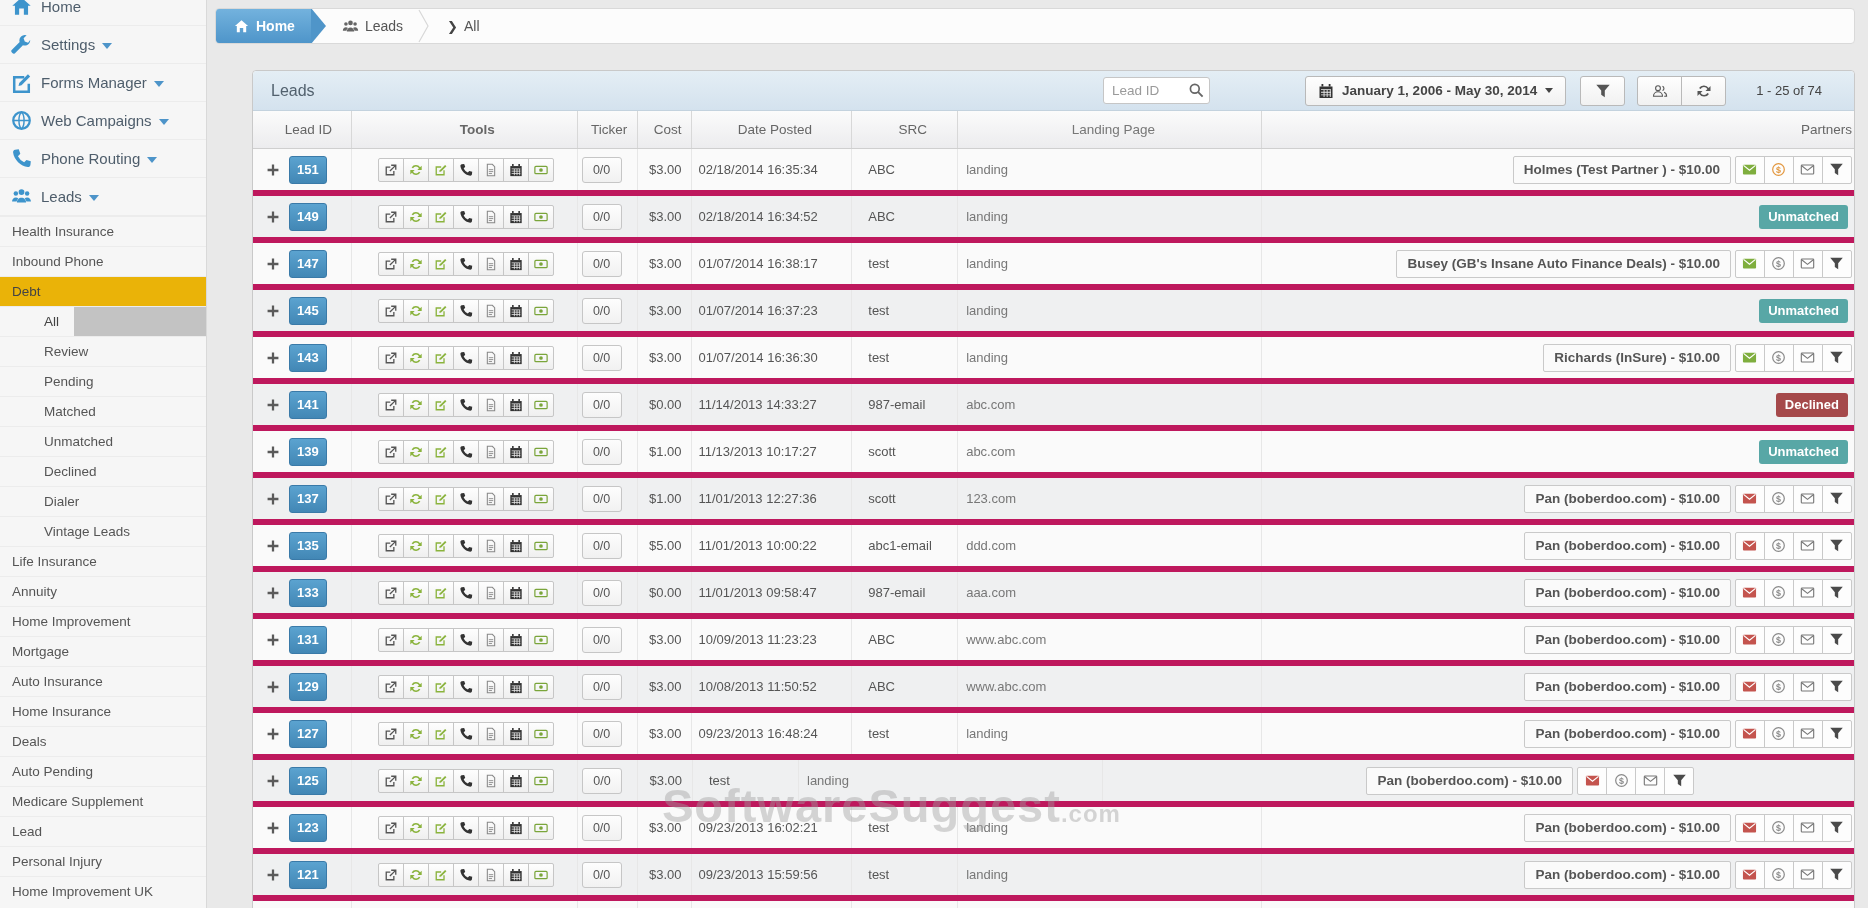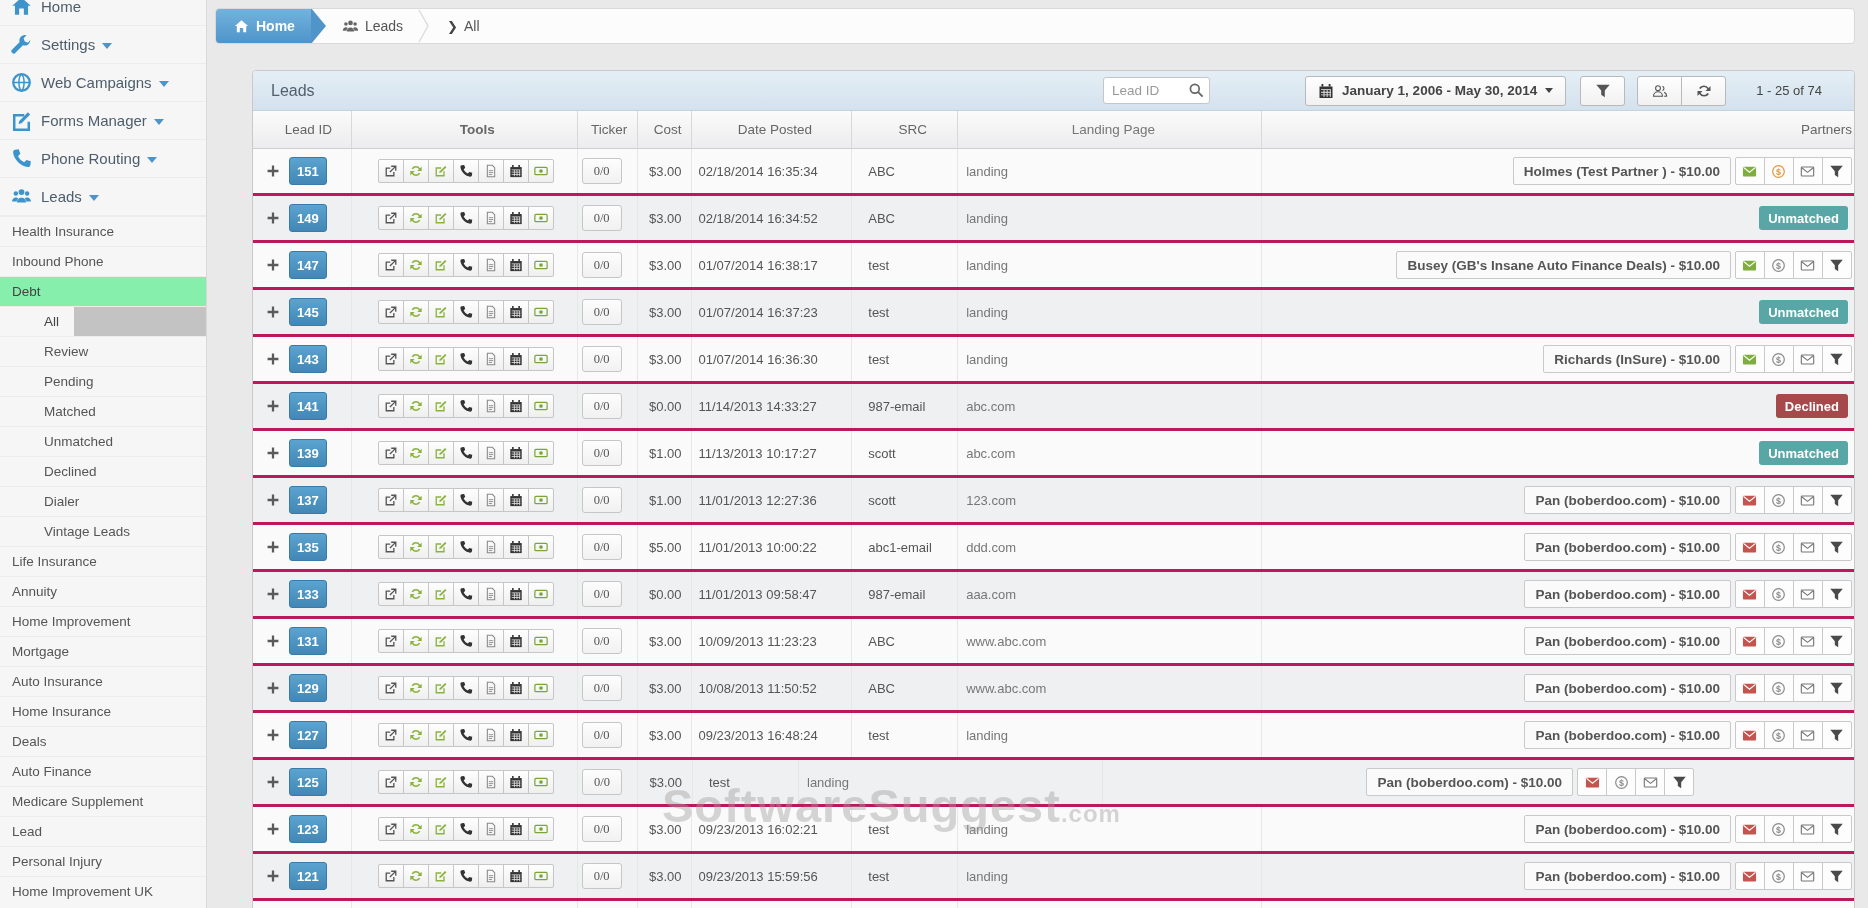--- a/index.html
+++ b/index.html
@@ -14,21 +14,21 @@
   .nav-item{height:38px;display:flex;align-items:center;padding-left:11px;
     border-bottom:1px solid #ececec;cursor:pointer;}
   .nav-item:first-child{margin-top:-12px;height:38px;}
   .nav-ic{width:21px;height:21px;color:#3d94cc;margin-right:9px;flex:none;}
   .nav-label{font-size:15px;color:#4e5d6b;}
   .nav-caret{width:0;height:0;border-left:5px solid transparent;border-right:5px solid transparent;
     border-top:6px solid #4d94c9;margin-left:7px;margin-top:2px;}
   .cat-item{height:30px;line-height:30px;font-size:13.5px;color:#555;padding-left:12px;
     border-top:1px solid #ececec;cursor:pointer;white-space:nowrap;}
   .cat-item.indent{padding-left:44px;}
-  .cat-item.active{background:#86efac;color:#444;}
+  .cat-item.active{background:#eab308;color:#444;}
   .cat-item.indent.active{background:linear-gradient(to right,#f6f6f6 74px,#c3c3c3 74px);}
 
   
   .content{position:absolute;left:207px;top:0;right:0;bottom:0;}
 
   
   .breadcrumb{position:absolute;left:8px;top:8px;width:1640px;height:36px;background:#fcfcfc;
     border:1px solid #d9d9d9;border-radius:4px;display:flex;align-items:center;overflow:hidden;}
   .crumb-home{height:36px;display:flex;align-items:center;padding:0 16px 0 18px;
     background:linear-gradient(#74b3de,#4d94c9);color:#fff;font-weight:bold;font-size:14px;
@@ -71,21 +71,21 @@
   .btn-group .icon-btn:last-child{border-radius:0 3px 3px 0;margin-left:-1px;}
   .count{margin-left:30px;margin-right:24px;font-size:13px;color:#444;white-space:nowrap;}
 
   
   .thead{display:flex;height:38px;background:linear-gradient(#fbfbfb,#ececee);
     border-bottom:1px solid #cfcfcf;}
   .th{display:flex;align-items:center;justify-content:center;font-size:13.5px;color:#666;
     border-right:1px solid #d8d8d8;overflow:hidden;white-space:nowrap;}
   .th:last-child{border-right:none;}
   .tbody{overflow:hidden;}
-  .trow{display:flex;height:47px;border-bottom:3px solid #be185d;}
+  .trow{display:flex;height:47px;border-bottom:6px solid #be185d;}
   .trow:nth-child(odd){background:#fafafa;}
   .trow:nth-child(even){background:#eff0f1;}
   .td{display:flex;align-items:center;border-right:1px solid #e7e7e7;overflow:hidden;
     font-size:13px;color:#555;white-space:nowrap;}
   .td:last-child{border-right:none;}
   .c-leadid{width:99px;padding-left:13px;}
   .c-tools{width:226px;padding-left:26px;font-weight:bold;}
   .c-ticker{width:60px;padding-left:4px;}
   .c-cost{width:55px;justify-content:flex-end;padding-right:10px;}
   .c-date{width:160px;padding-left:6px;}
@@ -99,21 +99,21 @@
     color:#fff;font-weight:bold;font-size:13px;padding:0 7px;cursor:pointer;}
   .toolbox{width:26px;height:24px;display:flex;align-items:center;justify-content:center;
     background:linear-gradient(#fefefe,#efefef);border:1px solid #c6c6c6;margin-left:-1px;cursor:pointer;}
   .toolbox:first-child{margin-left:0;border-radius:2px 0 0 2px;}
   .toolbox:last-child{border-radius:0 2px 2px 0;}
   .toolbox .ic{width:14px;height:14px;}
   .tool-open{color:#555;} .tool-refresh{color:#8ab33c;} .tool-edit{color:#8ab33c;}
   .tool-phone{color:#333;} .tool-document{color:#888;} .tool-calendar{color:#333;} .tool-money{color:#7aa53a;}
   .ticker-box{min-width:40px;height:26px;display:flex;align-items:center;justify-content:center;
     background:linear-gradient(#fdfdfd,#f1f1f1);border:1px solid #c6c6c6;border-radius:3px;
-    font-size:12.5px;color:#555;cursor:pointer;font-family:Liberation Serif, serif;}
+    font-size:12.5px;color:#555;cursor:pointer;}
 
   .partner-pill{height:28px;display:flex;align-items:center;background:#fafafa;
     border:1px solid #c9c9c9;border-radius:2px;padding:0 10px;font-size:13.5px;font-weight:bold;
     color:#555;cursor:pointer;}
   .pbox{width:30px;height:28px;display:flex;align-items:center;justify-content:center;
     background:#fdfdfd;border:1px solid #c9c9c9;margin-left:-1px;cursor:pointer;}
   .pbox:nth-child(2){margin-left:4px;border-radius:2px 0 0 2px;}
   .pbox:last-child{border-radius:0 2px 2px 0;}
   .pbox .ic{width:17px;height:15px;}
   .pi-envelope-green{color:#7fae3e;} .pi-envelope-red{color:#c4544e;}
@@ -148,36 +148,36 @@
           <span class="ic nav-ic">
             <svg viewBox="0 0 16 16" fill="currentColor">
               <path d="M14.6 4.5a4.1 4.1 0 0 1-5.5 4.1l-5.5 5.5a1.8 1.8 0 1 1-2.5-2.5l5.5-5.5A4.1 4.1 0 0 1 11.9 1l-2.3 2.3.9 2.5 2.5.9z"></path>
             </svg>
           </span>
           <span class="nav-label">Settings</span>
           <span class="nav-caret"></span>
         </div>
         <div class="nav-item">
           <span class="ic nav-ic">
+            <svg viewBox="0 0 16 16" fill="currentColor">
+              <path d="M1.5 3h8.6v1.9H3.4v9.2h9.2V9h1.9v7H1.5z"></path>
+              <path d="M6.3 8.3 12.9 1.7l1.7 1.7-6.6 6.6-2.3.6z"></path>
+            </svg>
+          </span>
+          <span class="nav-label">Forms Manager</span>
+          <span class="nav-caret"></span>
+        </div>
+        <div class="nav-item">
+          <span class="ic nav-ic">
             <svg viewBox="0 0 16 16" fill="none" stroke="currentColor">
               <circle cx="8" cy="8" r="6.3" stroke-width="1.7"></circle>
               <path d="M1.7 8h12.6M8 1.7c2.6 2 2.6 10.6 0 12.6-2.6-2-2.6-10.6 0-12.6z" stroke-width="1.1"></path>
             </svg>
           </span>
           <span class="nav-label">Web Campaigns</span>
-          <span class="nav-caret"></span>
-        </div>
-        <div class="nav-item">
-          <span class="ic nav-ic">
-            <svg viewBox="0 0 16 16" fill="currentColor">
-              <path d="M1.5 3h8.6v1.9H3.4v9.2h9.2V9h1.9v7H1.5z"></path>
-              <path d="M6.3 8.3 12.9 1.7l1.7 1.7-6.6 6.6-2.3.6z"></path>
-            </svg>
-          </span>
-          <span class="nav-label">Forms Manager</span>
           <span class="nav-caret"></span>
         </div>
         <div class="nav-item">
           <span class="ic nav-ic">
             <svg viewBox="0 0 16 16" fill="currentColor">
               <path d="M3.1 1.3 5.9 1l1.2 3.4L5.3 6.2a10.5 10.5 0 0 0 4.7 4.7l1.8-1.8L15.1 10l-.3 2.9c-.1 1-1 1.7-2 1.6C7.4 13.9 2.3 8.8 1.6 3.4c-.1-1 .5-1.9 1.5-2.1z"></path>
             </svg>
           </span>
           <span class="nav-label">Phone Routing</span>
           <span class="nav-caret"></span>
@@ -207,21 +207,21 @@
         <div class="cat-item indent">Declined</div>
         <div class="cat-item indent">Dialer</div>
         <div class="cat-item indent">Vintage Leads</div>
         <div class="cat-item">Life Insurance</div>
         <div class="cat-item">Annuity</div>
         <div class="cat-item">Home Improvement</div>
         <div class="cat-item">Mortgage</div>
         <div class="cat-item">Auto Insurance</div>
         <div class="cat-item">Home Insurance</div>
         <div class="cat-item">Deals</div>
-        <div class="cat-item">Auto Finance</div>
+        <div class="cat-item">Auto Pending</div>
         <div class="cat-item">Medicare Supplement</div>
         <div class="cat-item">Lead</div>
         <div class="cat-item">Personal Injury</div>
         <div class="cat-item">Home Improvement UK</div>
       </div>
   </aside>
 
   <main class="content">
 
     <div class="breadcrumb">

